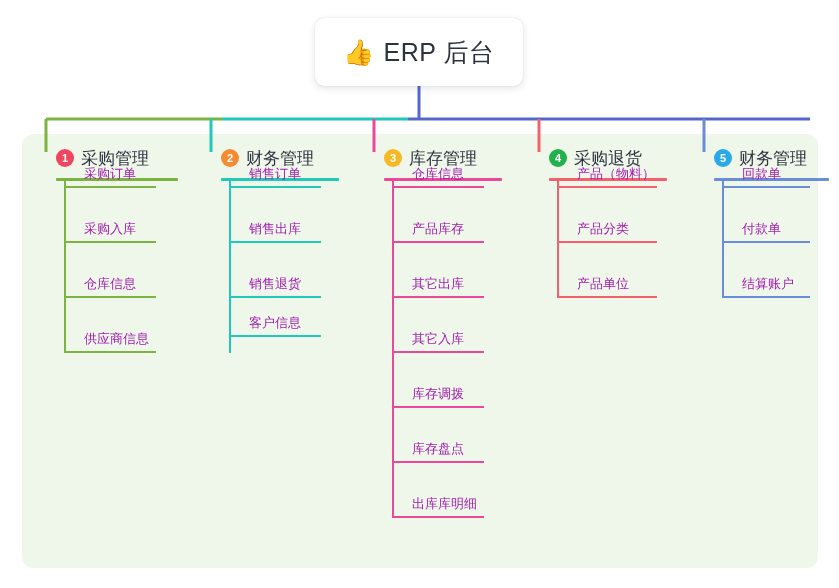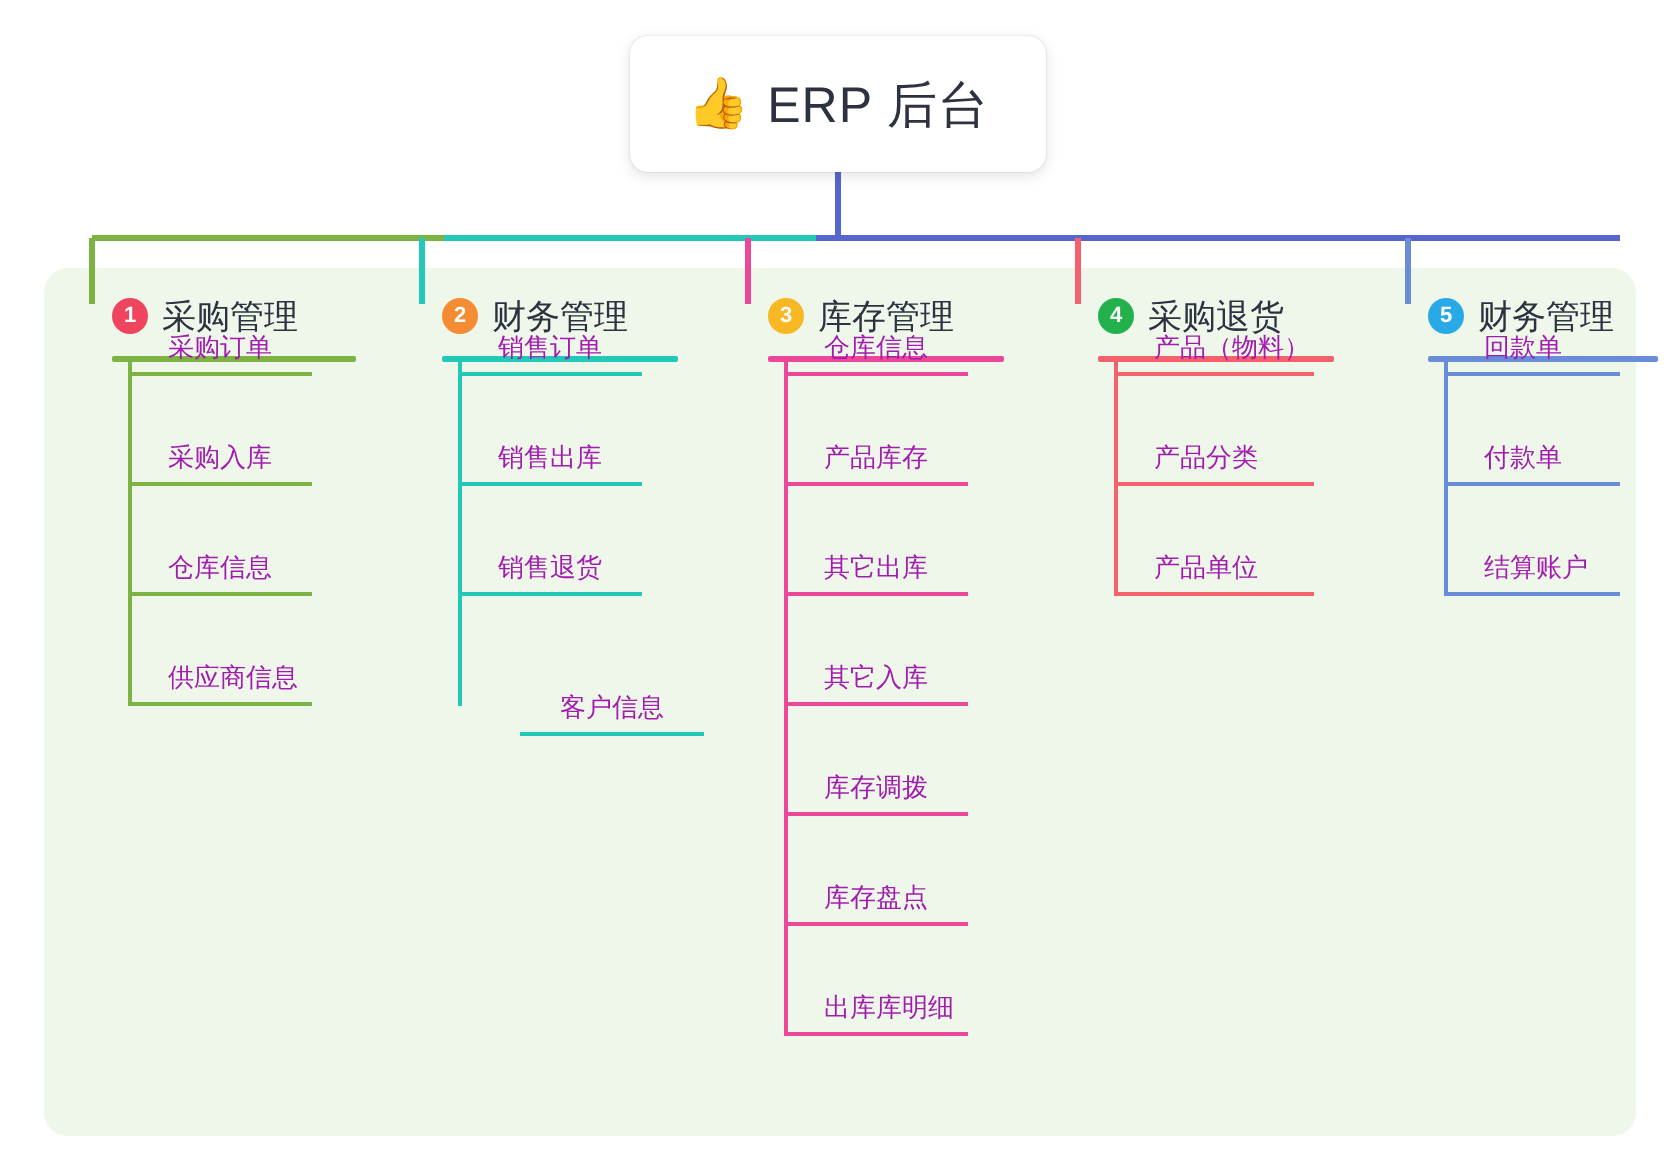--- a/index.html
+++ b/index.html
@@ -194,21 +194,21 @@
           <div class="leaf-underline" style="width: 92px; background: rgb(34, 200, 184);"></div>
         </div>
         <div class="leaf" style="top: 63px; width: 92px;">
           <span class="leaf-label">销售出库</span>
           <div class="leaf-underline" style="width: 92px; background: rgb(34, 200, 184);"></div>
         </div>
         <div class="leaf" style="top: 118px; width: 92px;">
           <span class="leaf-label">销售退货</span>
           <div class="leaf-underline" style="width: 92px; background: rgb(34, 200, 184);"></div>
         </div>
-        <div class="leaf" style="top: 188px; width: 92px; margin-left: 31px;">
+        <div class="leaf" style="top: 157px; width: 92px;">
           <span class="leaf-label">客户信息</span>
           <div class="leaf-underline" style="width: 92px; background: rgb(34, 200, 184);"></div>
         </div>
       </div>
       <div class="branch" style="left: 366px;">
         <div class="branch-head">
           <span class="badge" style="background: rgb(247, 184, 36);">3</span>
           <span class="branch-label">库存管理</span>
         </div>
         <div class="branch-underline" style="width: 118px; background: rgb(236, 72, 153);"></div>

